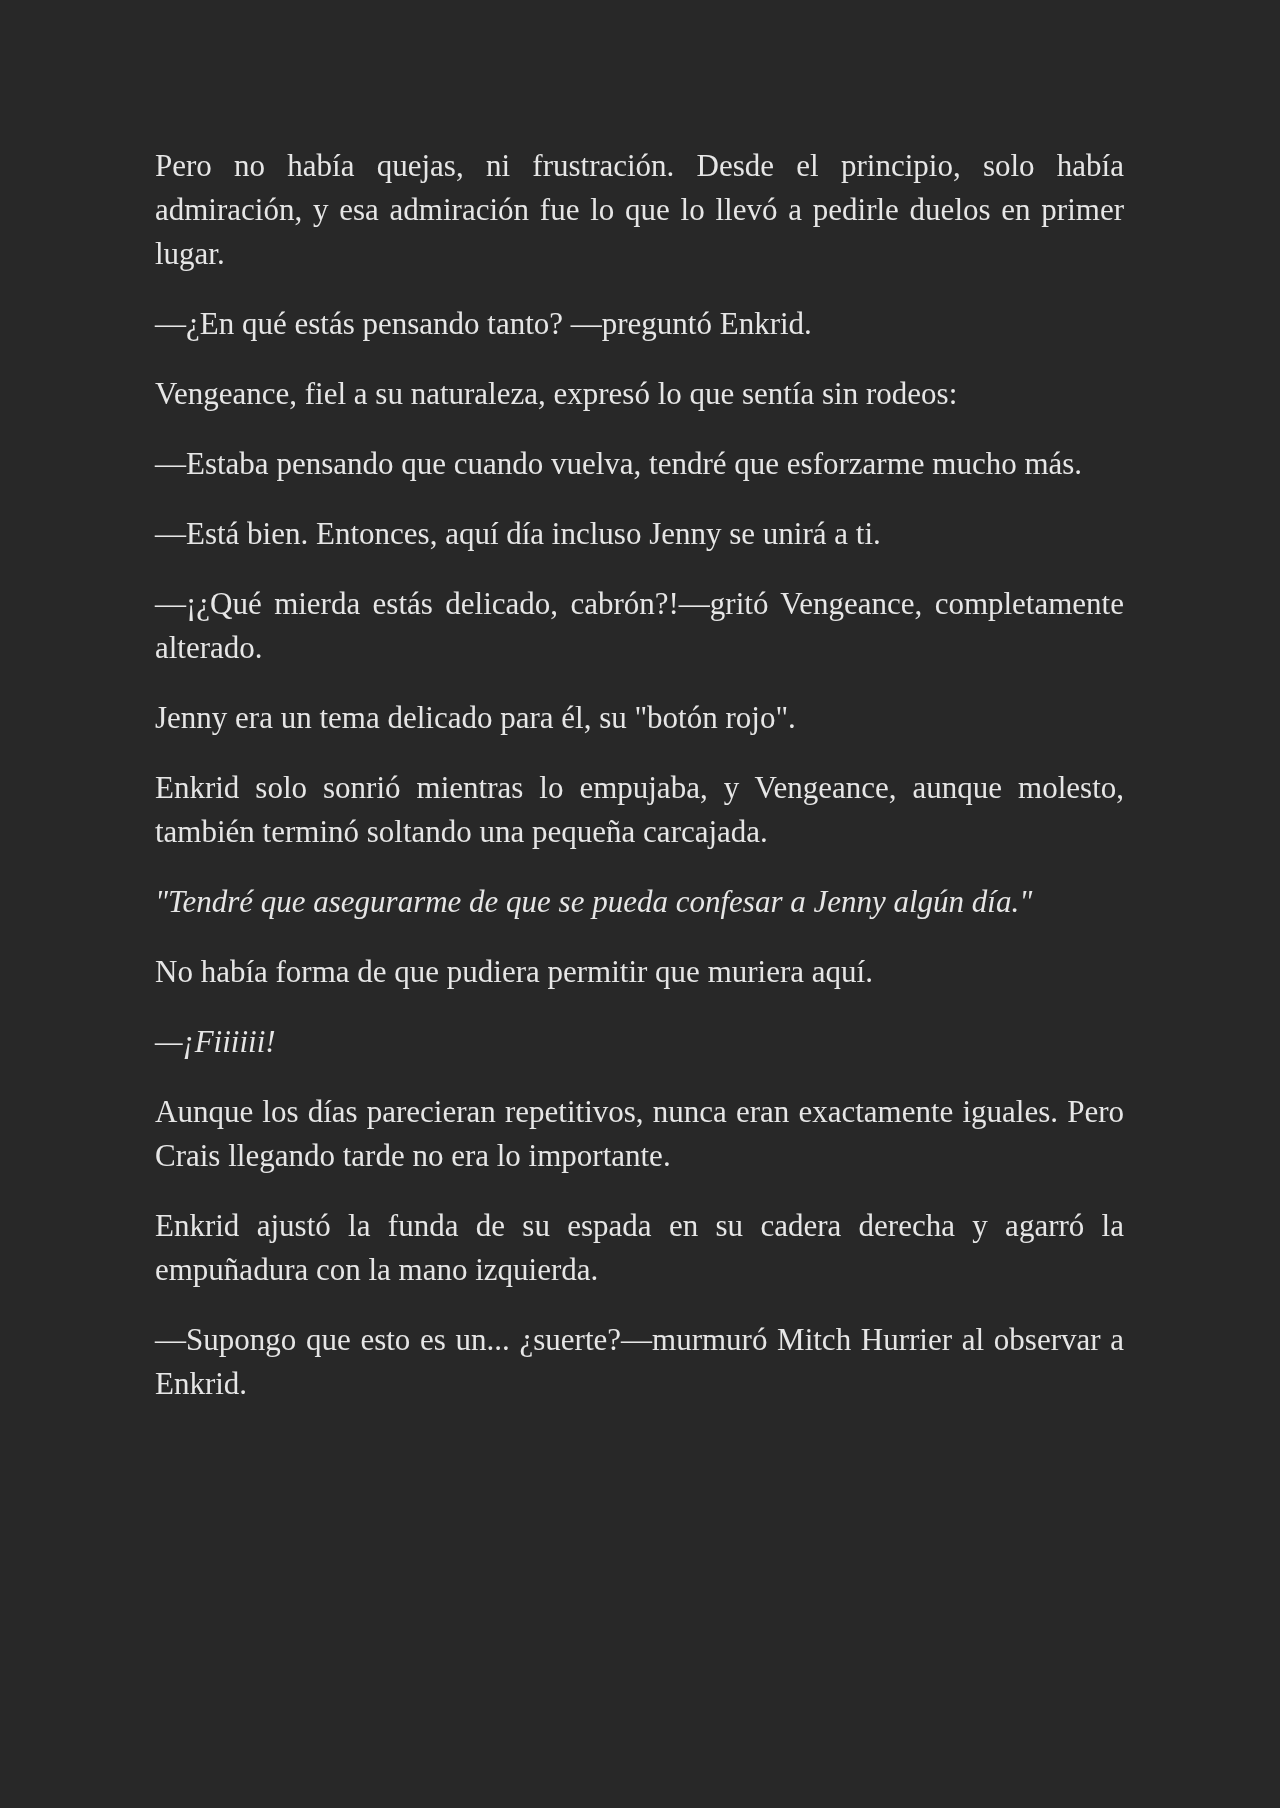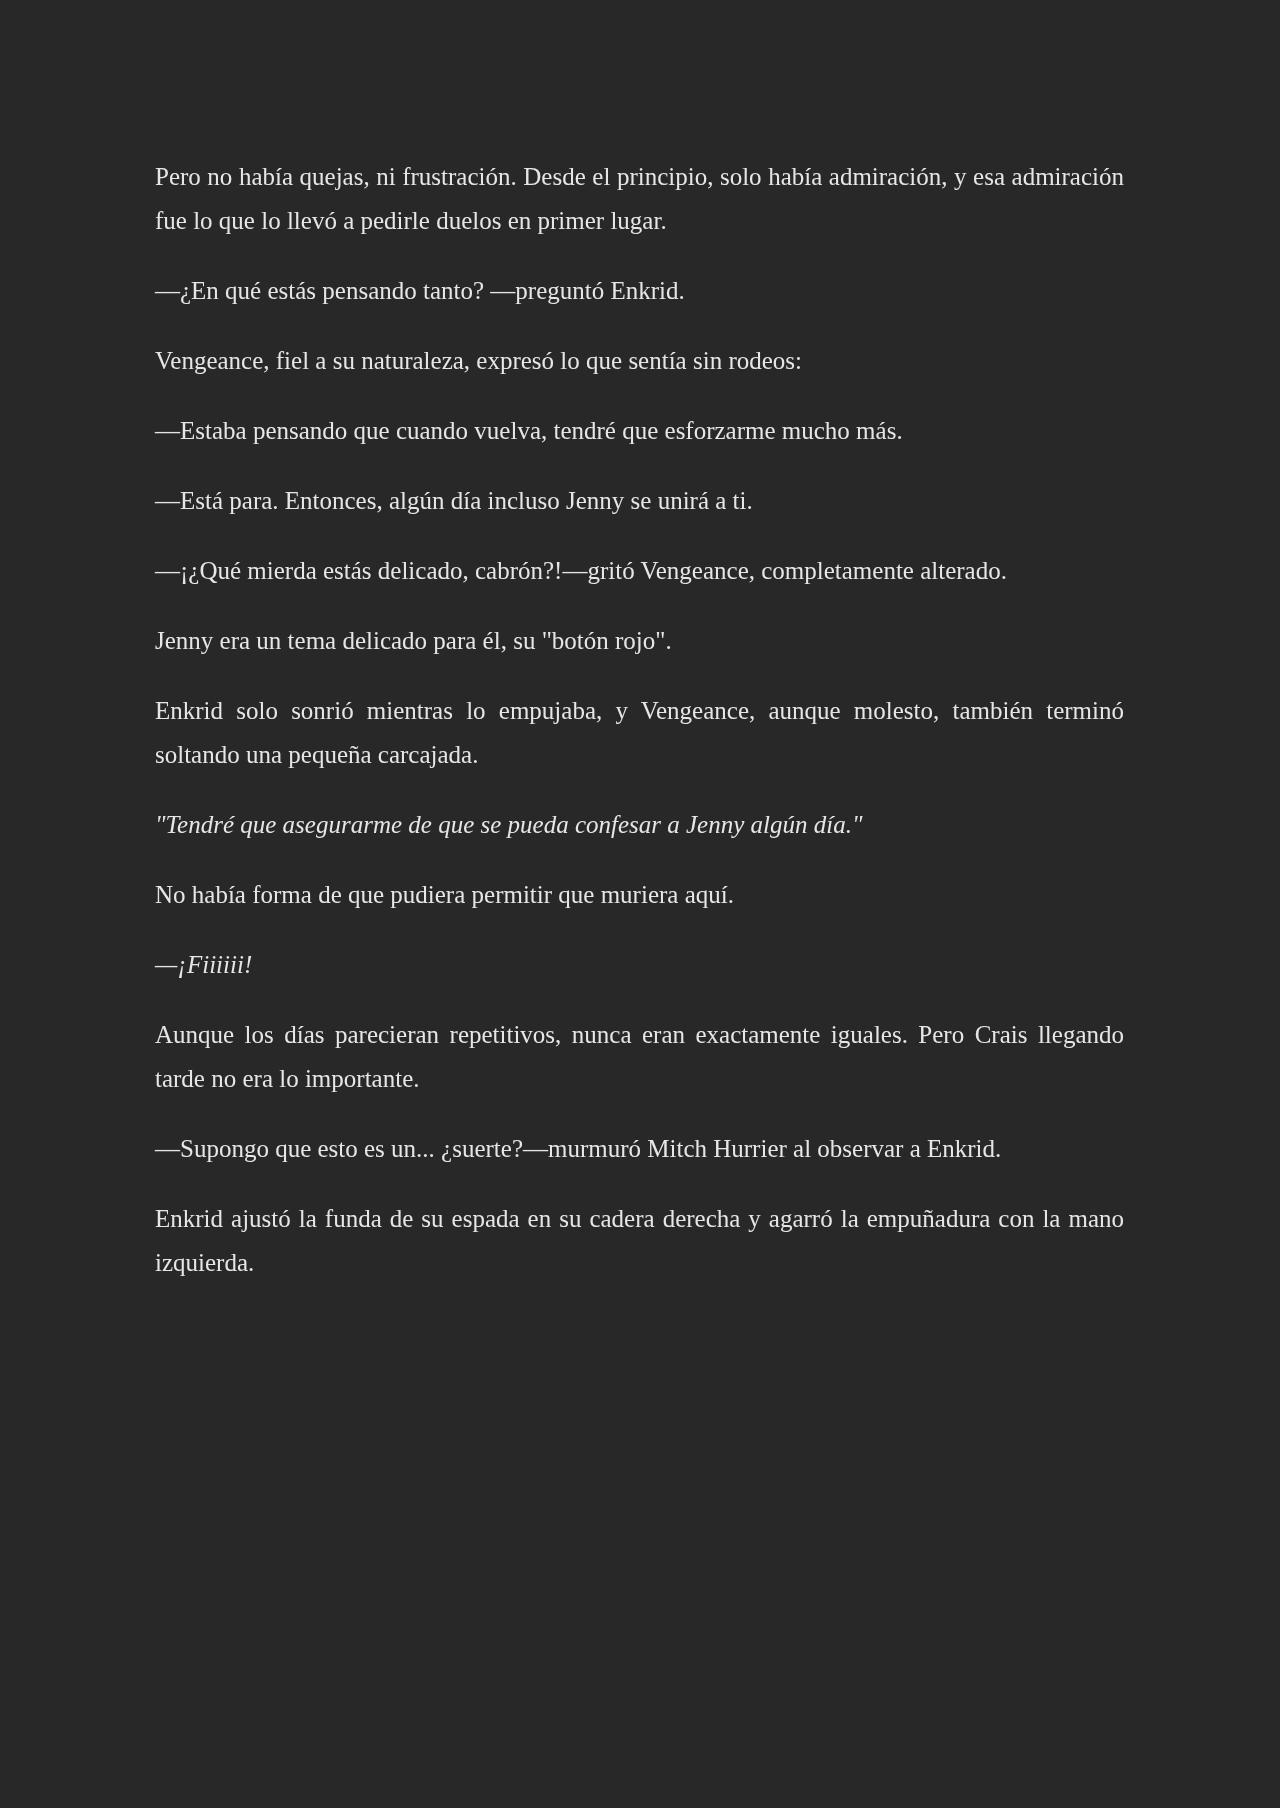--- a/index.html
+++ b/index.html
@@ -9,47 +9,47 @@
     }
     body {
       width: 1280px;
       height: 1808px;
       overflow: hidden;
       position: relative;
     }
     .reader {
       position: absolute;
       left: 155px;
-      top: 155px;
+      top: 144px;
       width: 969px;
       color: #e6e6e6;
       font-family: "Liberation Serif", "DejaVu Serif", serif;
-      font-size: 25px;
+      font-size: 31px;
       line-height: 44px;
       text-align: justify;
     }
     .reader p {
       margin: 0 0 26px 0;
       padding: 0;
     }
     .reader p.italic {
       font-style: italic;
     }
   </style>
 </head>
 <body>
 
 <div class="reader">
   <p>Pero no había quejas, ni frustración. Desde el principio, solo había admiración, y esa admiración fue lo que lo llevó a pedirle duelos en primer lugar.</p>
   <p>—¿En qué estás pensando tanto? —preguntó Enkrid.</p>
   <p>Vengeance, fiel a su naturaleza, expresó lo que sentía sin rodeos:</p>
   <p>—Estaba pensando que cuando vuelva, tendré que esforzarme mucho más.</p>
-  <p>—Está para. Entonces, algún día incluso Jenny se unirá a ti.</p>
+  <p>—Está bien. Entonces, aquí día incluso Jenny se unirá a ti.</p>
   <p>—¡¿Qué mierda estás delicado, cabrón?!—gritó Vengeance, completamente alterado.</p>
   <p>Jenny era un tema delicado para él, su "botón rojo".</p>
   <p>Enkrid solo sonrió mientras lo empujaba, y Vengeance, aunque molesto, también terminó soltando una pequeña carcajada.</p>
   <p class="italic">"Tendré que asegurarme de que se pueda confesar a Jenny algún día."</p>
   <p>No había forma de que pudiera permitir que muriera aquí.</p>
   <p class="italic">—¡Fiiiiii!</p>
   <p>Aunque los días parecieran repetitivos, nunca eran exactamente iguales. Pero Crais llegando tarde no era lo importante.</p>
+  <p>Enkrid ajustó la funda de su espada en su cadera derecha y agarró la empuñadura con la mano izquierda.</p>
   <p>—Supongo que esto es un... ¿suerte?—murmuró Mitch Hurrier al observar a Enkrid.</p>
-  <p>Enkrid ajustó la funda de su espada en su cadera derecha y agarró la empuñadura con la mano izquierda.</p>
 </div>
 
 </body></html>

